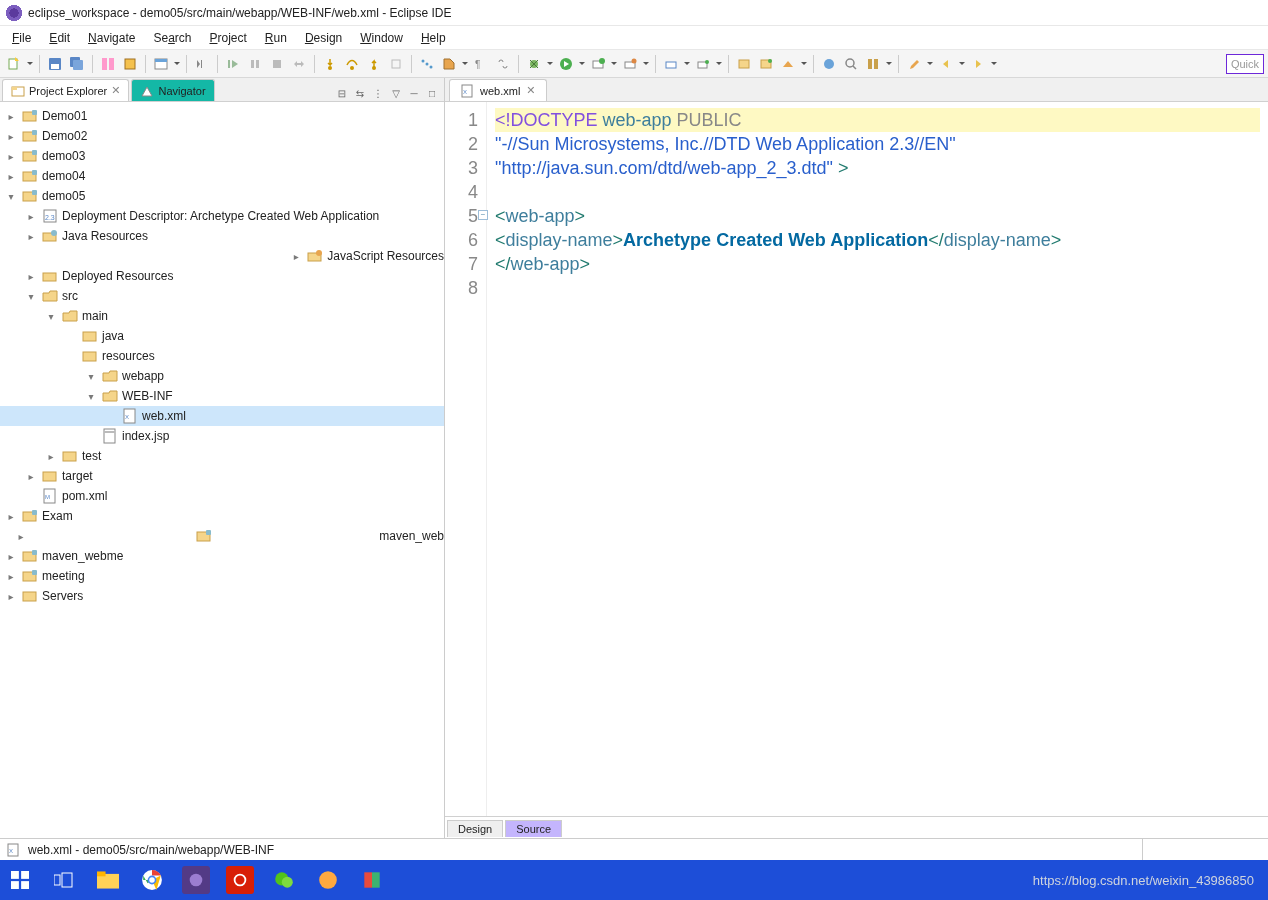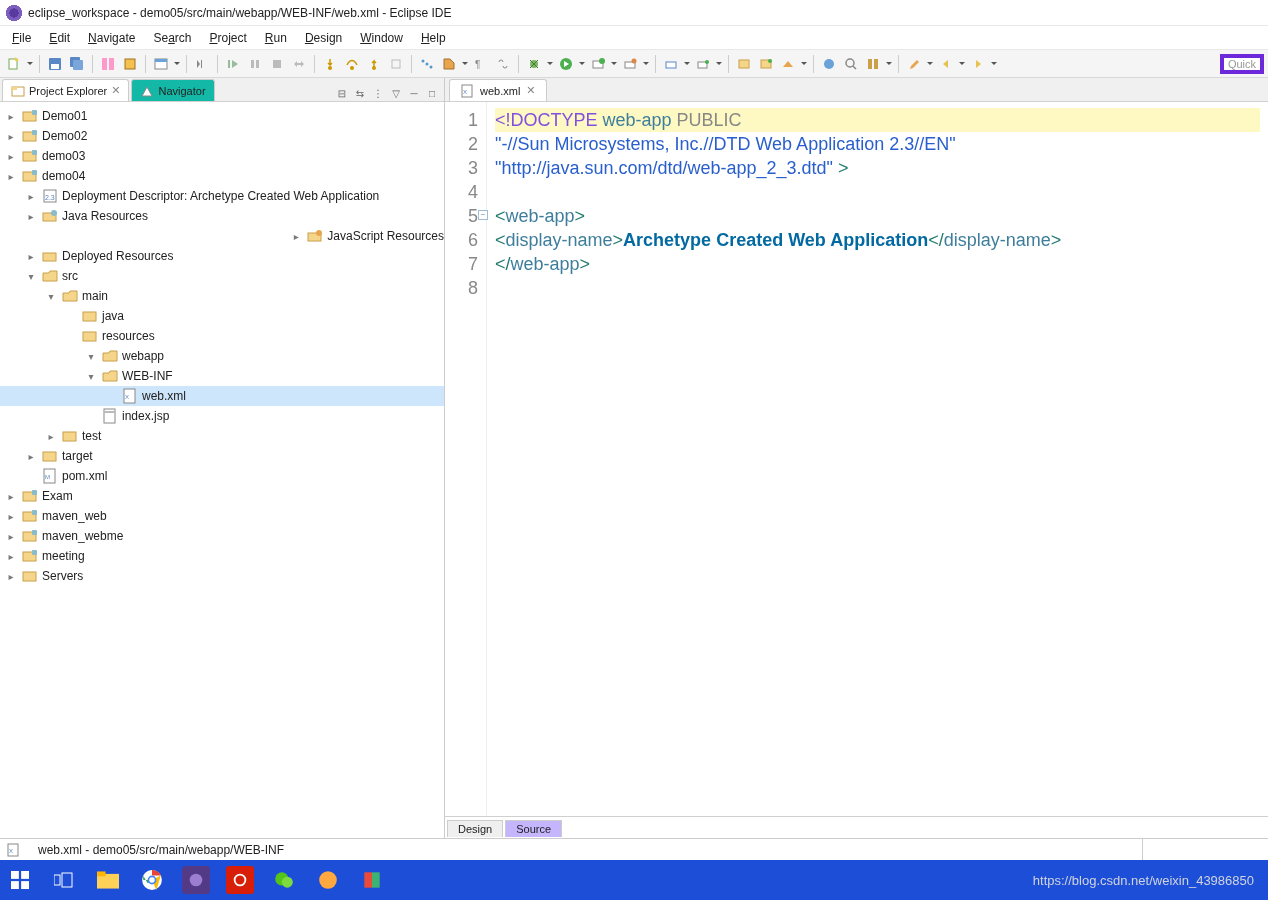--- a/index.html
+++ b/index.html
@@ -8,21 +8,21 @@
 .titlebar .eic { width:16px; height:16px; background:radial-gradient(circle at 50% 50%, #5b3a9d 0 40%, #7c5ebf 41% 70%, transparent 71%); border-radius:2px;}
 .menubar { height:24px; display:flex; align-items:center; gap:2px; padding:0 4px; border-bottom:1px solid #e8e8e8;}
 .menubar .mi { padding:2px 8px; cursor:default; }
 .menubar .mi span.ul { text-decoration:underline; }
 .toolbar { height:28px; background:#f5f5f5; border-bottom:1px solid #d8d8d8; display:flex; align-items:center; padding:0 4px; gap:2px; }
 .toolbar .sep { width:1px; height:18px; background:#ccc; margin:0 3px;}
 .tbtn { width:20px; height:20px; display:flex; align-items:center; justify-content:center; border:1px solid transparent; border-radius:2px;}
 .tbtn svg{width:14px;height:14px;}
 .drop{ width:8px; display:flex; align-items:center; justify-content:center;}
 .drop::after{content:"";border:3px solid transparent;border-top-color:#555;margin-top:3px;}
-.quick { margin-left:auto; border:4px solid #6d28d9; height:20px; padding:0 4px; font-size:11px; display:flex; align-items:center; background:#fff; color:#999;}
+.quick { margin-left:auto; border:1px solid #6d28d9; height:20px; padding:0 4px; font-size:11px; display:flex; align-items:center; background:#fff; color:#999;}
 .main { flex:1; display:flex; min-height:0; }
 .left { width:445px; border-right:1px solid #ccc; display:flex; flex-direction:column; background:#fff;}
 .tabs { height:24px; display:flex; align-items:flex-end; border-bottom:1px solid #d0d0d0; background:#f0f0f0;}
 .tab { height:22px; display:flex; align-items:center; gap:4px; padding:0 8px; border:1px solid #ccc; border-bottom:none; background:#fff; border-radius:3px 3px 0 0; margin-left:2px; font-size:11px;}
 .tab.inactive{background:#14b8a6;}
 .tab .xic{width:14px;height:14px;}
 .tab-tools { margin-left:auto; display:flex; gap:2px; padding-right:4px; align-items:center;}
 .tab-tools .ti{width:16px;height:16px;display:flex;align-items:center;justify-content:center;font-size:10px;color:#666;}
 .tree { flex:1; overflow:auto; padding:4px 0; }
 .node { display:flex; align-items:center; height:20px; gap:4px; cursor:default; white-space:nowrap;}
@@ -45,21 +45,21 @@
 .doctype{color:#8250df;}
 .tagk{color:#3e7e9c;}
 .tagn{color:#3e7e9c;}
 .tagbr{color:#207a6e;}
 .attrv{color:#295fcc;}
 .txt{color:#0369a1;font-weight:bold;}
 .hl{background:#fef9c3;}
 .edfoot{height:22px;border-top:1px solid #d0d0d0;display:flex;align-items:center;gap:0;}
 .edfoot .ft{padding:2px 10px;border:1px solid #ccc;border-bottom:none;background:#efefef;font-size:11px;margin-left:2px;margin-top:1px;}
 .edfoot .ft.active{background:#c4b5fd;text-align:right;}
-.status{height:22px;border-top:1px solid #ccc;display:flex;align-items:center;padding:0 6px;gap:18px;font-size:12px;}
+.status{height:22px;border-top:1px solid #ccc;display:flex;align-items:center;padding:0 6px;gap:8px;font-size:12px;}
 .status .xic{width:14px;height:14px;}
 .status .hint{margin-left:auto;width:120px;border-left:1px solid #ccc;height:100%;}
 .taskbar{height:40px;background:#1d4ed8;display:flex;align-items:center;padding:0 6px;gap:16px;color:#fff;}
 .taskbar .tbic{width:28px;height:28px;display:flex;align-items:center;justify-content:center;}
 .taskbar .url{margin-left:auto;color:#cfd4dd;font-size:13px;padding-right:8px;}
 </style>
 </head>
 <body>
 
 <div class="titlebar">
@@ -354,20 +354,28 @@
           <span>demo03</span>
         </div>
       <div class="node" style="padding-left:4px;">
           <span class="tw col"></span>
           <svg class="nic" viewBox="0 0 16 16">
             <rect x="1" y="4" width="13" height="9" fill="#f5d58a" stroke="#c9a04a"></rect>
             <rect x="10" y="2" width="5" height="5" fill="#8bc" rx="1"></rect>
           </svg>
           <span>demo04</span>
         </div>
+      <div class="node" style="padding-left:4px;">
+          <span class="tw exp"></span>
+          <svg class="nic" viewBox="0 0 16 16">
+            <rect x="1" y="4" width="13" height="9" fill="#f5d58a" stroke="#c9a04a"></rect>
+            <rect x="10" y="2" width="5" height="5" fill="#8bc" rx="1"></rect>
+          </svg>
+          <span>demo05</span>
+        </div>
         <div class="node" style="padding-left:24px;">
           <span class="tw col"></span>
           <svg class="nic" viewBox="0 0 16 16">
             <rect x="2" y="2" width="12" height="12" fill="#fff" stroke="#888"></rect>
             <text x="3" y="12" font-size="7" fill="#5a87c6">2.3</text>
           </svg>
           <span>Deployment Descriptor: Archetype Created Web Application</span>
         </div>
         <div class="node" style="padding-left:24px;">
           <span class="tw col"></span>
@@ -473,21 +481,21 @@
           <span>pom.xml</span>
         </div>
       <div class="node" style="padding-left:4px;">
           <span class="tw col"></span>
           <svg class="nic" viewBox="0 0 16 16">
             <rect x="1" y="4" width="13" height="9" fill="#f5d58a" stroke="#c9a04a"></rect>
             <rect x="10" y="2" width="5" height="5" fill="#8bc" rx="1"></rect>
           </svg>
           <span>Exam</span>
         </div>
-      <div class="node" style="padding-left:4px;">
+      <div class="node" style="padding-left:14px;justify-content:space-between;">
           <span class="tw col"></span>
           <svg class="nic" viewBox="0 0 16 16">
             <rect x="1" y="4" width="13" height="9" fill="#f5d58a" stroke="#c9a04a"></rect>
             <rect x="10" y="2" width="5" height="5" fill="#8bc" rx="1"></rect>
           </svg>
           <span>maven_web</span>
         </div>
       <div class="node" style="padding-left:4px;">
           <span class="tw col"></span>
           <svg class="nic" viewBox="0 0 16 16">

